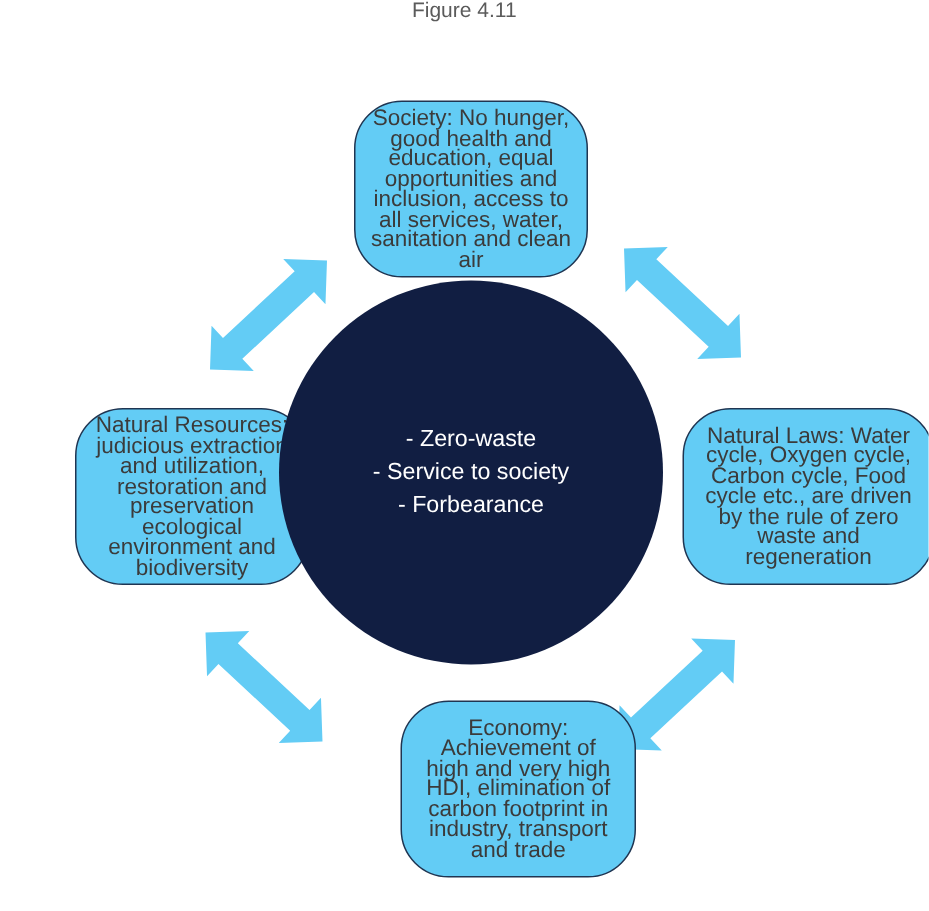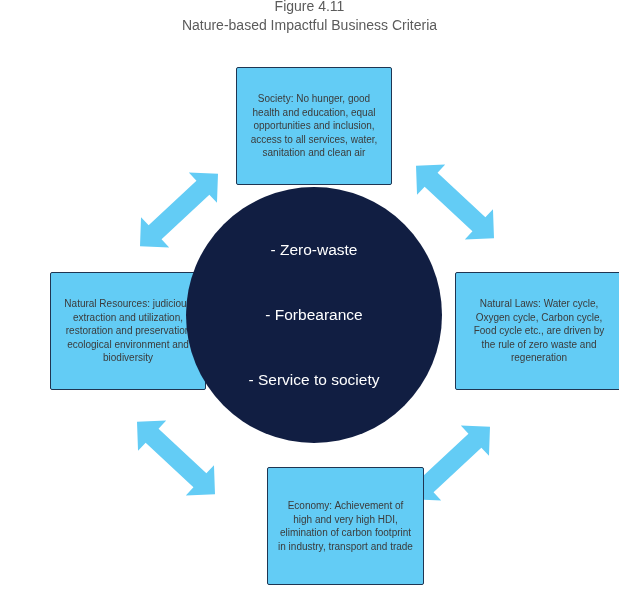--- a/index.html
+++ b/index.html
@@ -40,27 +40,27 @@
       left: 0;
       top: 0;
       width: 619px;
       height: 607px;
     }
     .box {
       position: absolute;
       box-sizing: border-box;
       background: #63ccf5;
       border: 1.5px solid #1f3552;
-      border-radius: 2px;
+      border-radius: 32px;
       display: flex;
       align-items: center;
       justify-content: center;
       text-align: center;
       color: #3b3b3b;
-      font-size: 10px;
+      font-size: 15px;
       line-height: 13.5px;
       padding: 6px 10px;
     }
     #box-top    { left: 236px; top: 67px;  width: 156px; height: 118px; }
     #box-left   { left: 3px;   top: 272px; width: 156px; height: 118px; margin-left: 47px; }
     #box-right  { left: 455px; top: 272px; width: 168px; height: 118px; }
     #box-bottom { left: 236px; top: 467px; width: 157px; height: 118px; margin-left: 31px; }
 
     .center-circle {
       position: absolute;
@@ -71,33 +71,31 @@
       border-radius: 50%;
       background: #111e42;
       display: flex;
       flex-direction: column;
       align-items: center;
       justify-content: center;
       color: #ffffff;
       font-size: 15.5px;
       line-height: 22px;
       text-align: center;
-      gap: 43px;
     }
     .center-circle .line {
       display: block;
       white-space: nowrap;
     }
   </style>
 </head>
 <body>
 
 <div class="title-block">
   <span class="fig-num">Figure 4.11</span>
-  <span class="fig-title">Nature-based Impactful Business Criteria</span>
 </div>
 
 <svg class="arrows" viewBox="0 0 619 607" xmlns="http://www.w3.org/2000/svg">
 
   <defs>
     <polygon id="dbl-arrow" points="-62,0 -38,-24 -38,-11 38,-11 38,-24 62,0 38,24 38,11 -38,11 -38,24"></polygon>
   </defs>
 
   <use href="#dbl-arrow" fill="#63ccf5" transform="translate(179,210) rotate(-43) scale(0.86)"></use>
 
@@ -119,15 +117,15 @@
 <div class="box" id="box-right">
   <span>Natural Laws: Water cycle, Oxygen cycle, Carbon cycle, Food cycle etc., are driven by the rule of zero waste and regeneration</span>
 </div>
 
 <div class="box" id="box-bottom">
   <span>Economy: Achievement of high and very high HDI, elimination of carbon footprint in industry, transport and trade</span>
 </div>
 
 <div class="center-circle">
   <span class="line">- Zero-waste</span>
+  <span class="line">- Service to society</span>
   <span class="line">- Forbearance</span>
-  <span class="line">- Service to society</span>
 </div>
 
 </body></html>

